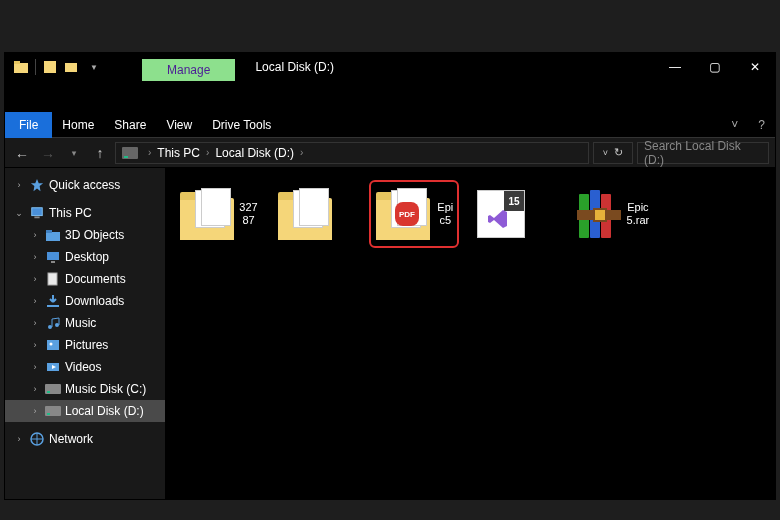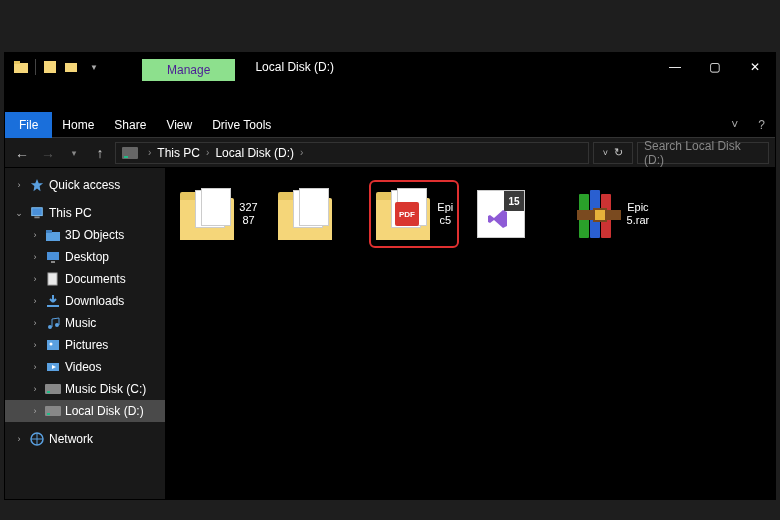--- a/index.html
+++ b/index.html
@@ -51,21 +51,21 @@
   .fitem { width:90px; display:flex; flex-direction:row; align-items:center; text-align:center; gap:20px; padding:6px 2px; border:2px solid transparent; border-radius:4px; }
   .fitem.hl { border:2px solid #e03030; border-radius:6px; }
   .fitem .thumb { width:60px; height:52px; position:relative; }
   .fitem .lbl { font-size:11px; color:#fff; line-height:1.15; word-break:break-word; max-width:88px; }
 
   
   .folder { width:54px; height:42px; background:#f5d679; border-radius:2px 2px 0 0; position:absolute; bottom:0; left:3px; }
   .folder::before { content:""; position:absolute; top:-6px; left:0; width:22px; height:8px; background:#e6c55f; border-radius:2px 2px 0 0; }
   .paper { position:absolute; width:30px; height:38px; background:#fff; border:1px solid #ccc; top:2px; left:18px; }
   .paper.p2 { left:24px; top:0px; }
-  .pdfbadge { position:absolute; width:24px; height:24px; background:#d9362f; border-radius:2px; left:22px; top:14px; display:flex; align-items:center; justify-content:center; color:#fff; font-size:8px; font-weight:bold; }
+  .pdfbadge { position:absolute; width:24px; height:24px; background:#d9362f; border-radius:8px; left:22px; top:14px; display:flex; align-items:center; justify-content:center; color:#fff; font-size:8px; font-weight:bold; }
 
   
   .vsbox { width:48px; height:48px; background:#fff; border:1px solid #ccc; position:absolute; top:2px; left:6px; }
   .vscorner { position:absolute; top:0; right:0; width:20px; height:20px; background:#3a3a3a; color:#fff; font-size:10px; display:flex; align-items:center; justify-content:center; font-weight:bold; }
   .vslogo { position:absolute; left:8px; bottom:6px; width:24px; height:24px; }
   .vslogo svg { width:24px; height:24px; }
 
   
   .rar { width:40px; height:50px; position:absolute; top:0; left:10px; }
   .rar .book1 { position:absolute; left:0; top:6px; width:10px; height:44px; background:#2aa02a; border-radius:1px; }

